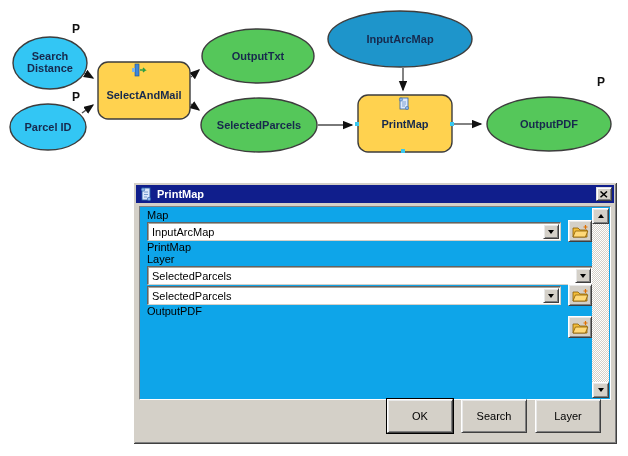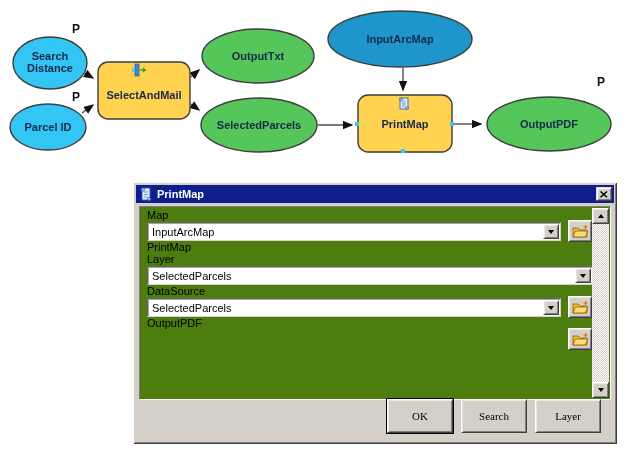--- a/index.html
+++ b/index.html
@@ -21,21 +21,21 @@
             display:flex;align-items:center;padding:0 2px;}
   .title-icon{width:14px;height:14px;margin-left:1px;flex:0 0 auto;}
   .title-text{color:#fff;font-weight:bold;font-size:11px;margin-left:4px;flex:1 1 auto;
               white-space:nowrap;overflow:hidden;}
   .close-btn{width:16px;height:14px;background:#D4D0C8;border:1px solid;
              border-color:#dfdfdf #404040 #404040 #dfdfdf;
              box-shadow:inset 1px 1px 0 #fff, inset -1px -1px 0 #808080;
              display:flex;align-items:center;justify-content:center;padding:0;cursor:default;}
 
   .param-panel{position:absolute;left:6px;top:24px;width:472px;height:194px;
-               background:#4d7c0f;border:1px solid;border-color:#808080 #ffffff #ffffff #808080;
+               background:#0ea5e9;border:1px solid;border-color:#808080 #ffffff #ffffff #808080;
                padding:3px 0 0 7px;box-sizing:border-box;}
   .param-row{margin-bottom:1px;}
   .param-label{height:10px;line-height:10px;font-size:11px;margin-bottom:2px;white-space:nowrap;}
   .field-line{position:relative;height:19px;margin-bottom:1px;}
   .combo,.textbox{position:absolute;left:0;top:0;height:19px;background:#fff;
           border:1px solid;border-color:#636363 #d4d0c8 #d4d0c8 #636363;
           box-shadow:inset 1px 1px 0 #a9a59a;box-sizing:border-box;}
   .combo.full,.textbox.full{width:446px;}
   .combo.narrow,.textbox.narrow{width:414px;}
   .combo-value{position:absolute;left:4px;top:2px;right:20px;font-size:11px;line-height:14px;
@@ -57,21 +57,21 @@
   .vscroll{position:absolute;right:1px;top:1px;width:17px;height:190px;
            background:#fff;background-image:conic-gradient(#d4d0c8 25%,transparent 25% 50%,#d4d0c8 50% 75%,transparent 75%);
            background-size:2px 2px;}
   .scroll-btn{position:absolute;left:0;width:17px;height:16px;background:#D4D0C8;
               border:1px solid;border-color:#ffffff #404040 #404040 #ffffff;
               box-shadow:inset 1px 1px 0 #e8e8e8, inset -1px -1px 0 #808080;
               display:flex;align-items:center;justify-content:center;padding:0;box-sizing:border-box;}
   .scroll-up{top:0;} .scroll-down{bottom:0;}
 
   .button-row{position:absolute;right:16px;bottom:11px;display:flex;gap:8px;}
-  .btn{height:16px;background:#D4D0C8;font-family:Liberation Serif, serif;font-size:11px;
+  .btn{height:16px;background:#D4D0C8;font-family:Liberation Sans, sans-serif;font-size:11px;
        border:1px solid;border-color:#ffffff #404040 #404040 #ffffff;
        box-shadow:inset 1px 1px 0 #e8e8e8, inset -1px -1px 0 #808080;
        display:flex;align-items:center;justify-content:center;padding:16px 6px;}
   .btn.w64{width:66px;} .btn.w84{width:86px;}
   .btn.default{outline:1px solid #000;}
 </style>
 </head>
 <body>
 
 <div class="stage">
@@ -202,21 +202,20 @@
           <div class="combo full">
             <span class="combo-value">SelectedParcels</span>
             <button class="drop-btn">
                 <span class="tri-down"></span>
               </button>
           </div>
         </div>
       </div>
 
       <div class="param-row">
-        <div class="param-label">DataSource</div>
         <div class="field-line">
           <div class="combo narrow">
             <span class="combo-value">SelectedParcels</span>
             <button class="drop-btn">
                 <span class="tri-down"></span>
               </button>
           </div>
           <button class="browse-btn">
             <svg width="17" height="14" viewBox="0 0 17 14">
               <path d="M1,4 h5 l2,2 h7 v7 h-14 z" fill="#f2bd3a" stroke="#8a5d00" stroke-width="0.8"></path>

